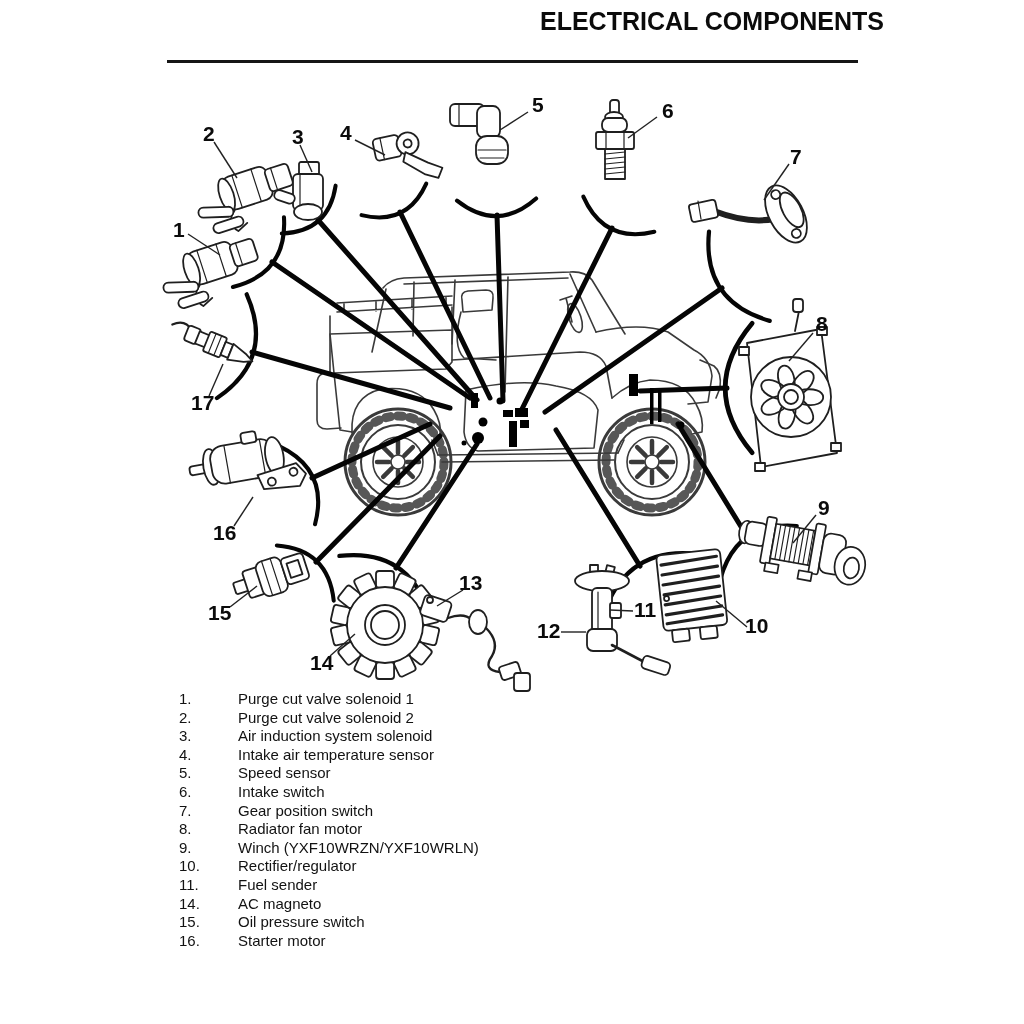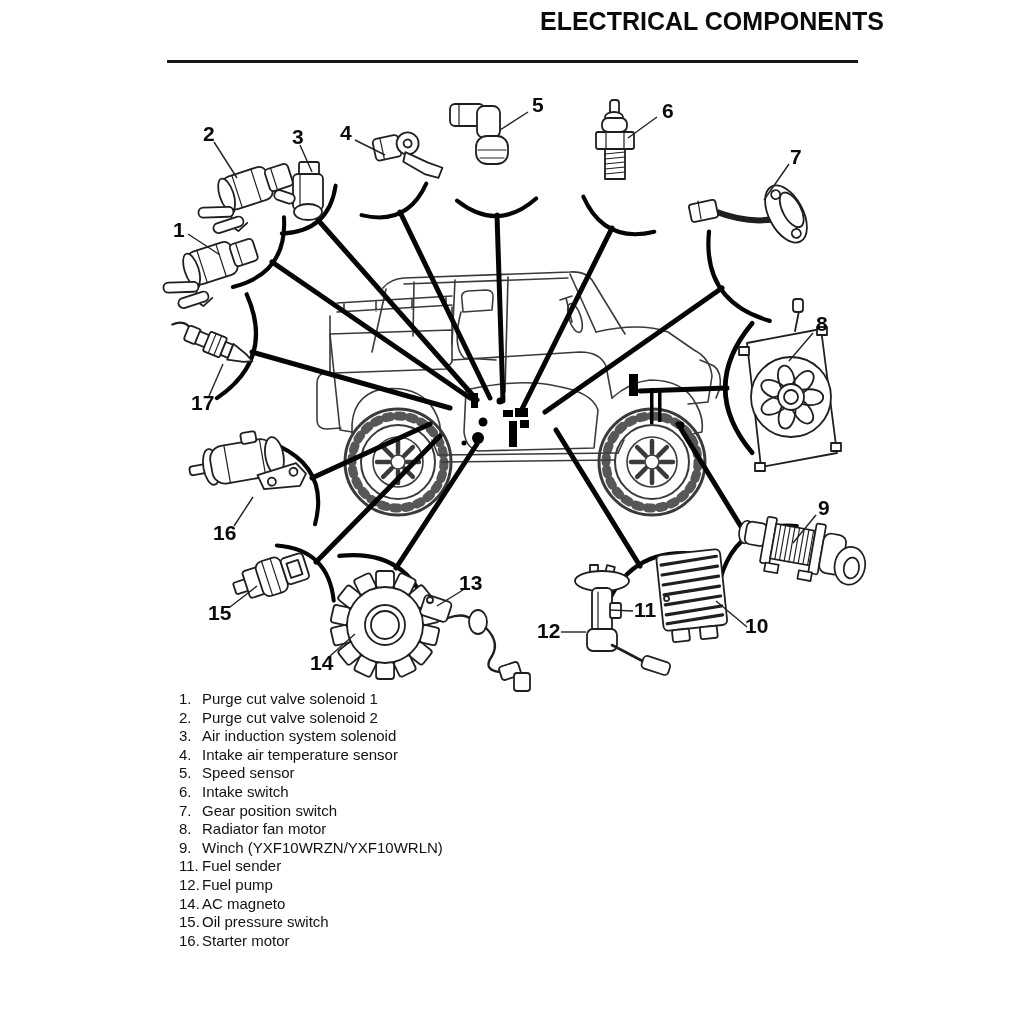--- a/index.html
+++ b/index.html
@@ -15,21 +15,21 @@
   .part .nf{fill:none;}
   .thin{stroke-width:1.2;}
   .leader{stroke:#050505;stroke-width:5;stroke-linecap:round;}
   .hook{stroke:#050505;fill:none;stroke-linecap:round;}
   .marker{fill:#000;stroke:none;}
   .cline{stroke:#222;stroke-width:1.4;fill:none;}
   .cnum{font-family:"Liberation Sans",sans-serif;font-size:21px;font-weight:bold;fill:#0b0b0b;}
   .legend{position:absolute;left:179px;top:690px;font-size:15px;line-height:18.6px;color:#121212;}
   .lrow{display:flex;}
   .lnum{width:23px;flex:0 0 23px;}
-  .llbl{white-space:nowrap;}
+  .llbl{white-space:nowrap;margin-left:36px;}
 </style>
 </head>
 <body>
 
 <div class="page">
 
   <div class="title">ELECTRICAL COMPONENTS</div>
   <div class="rule"></div>
 
   <svg class="diagram" viewBox="0 0 1024 1024">
@@ -422,28 +422,28 @@
       </div>
     <div class="lrow">
         <span class="lnum">8.</span>
         <span class="llbl">Radiator fan motor</span>
       </div>
     <div class="lrow">
         <span class="lnum">9.</span>
         <span class="llbl">Winch (YXF10WRZN/YXF10WRLN)</span>
       </div>
     <div class="lrow">
+        <span class="lnum">10.</span>
+        <span class="llbl">Rectifier/regulator</span>
+      </div>
+    <div class="lrow">
         <span class="lnum">11.</span>
         <span class="llbl">Fuel sender</span>
       </div>
     <div class="lrow">
-        <span class="lnum">12.</span>
-        <span class="llbl">Fuel pump</span>
-      </div>
-    <div class="lrow">
         <span class="lnum">14.</span>
         <span class="llbl">AC magneto</span>
       </div>
     <div class="lrow">
         <span class="lnum">15.</span>
         <span class="llbl">Oil pressure switch</span>
       </div>
     <div class="lrow">
         <span class="lnum">16.</span>
         <span class="llbl">Starter motor</span>

